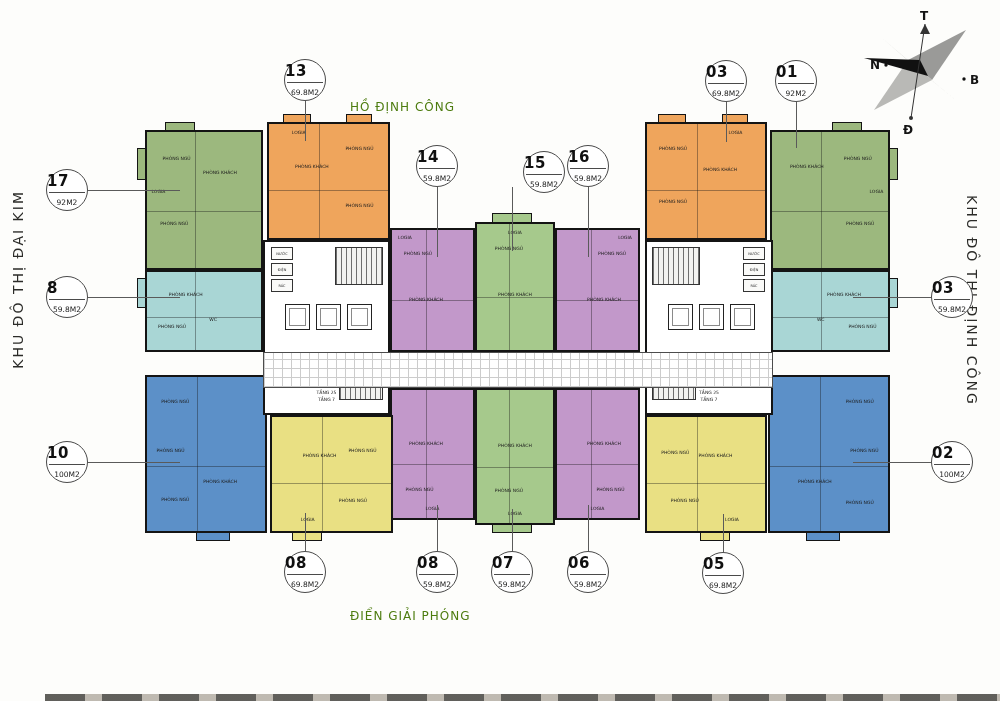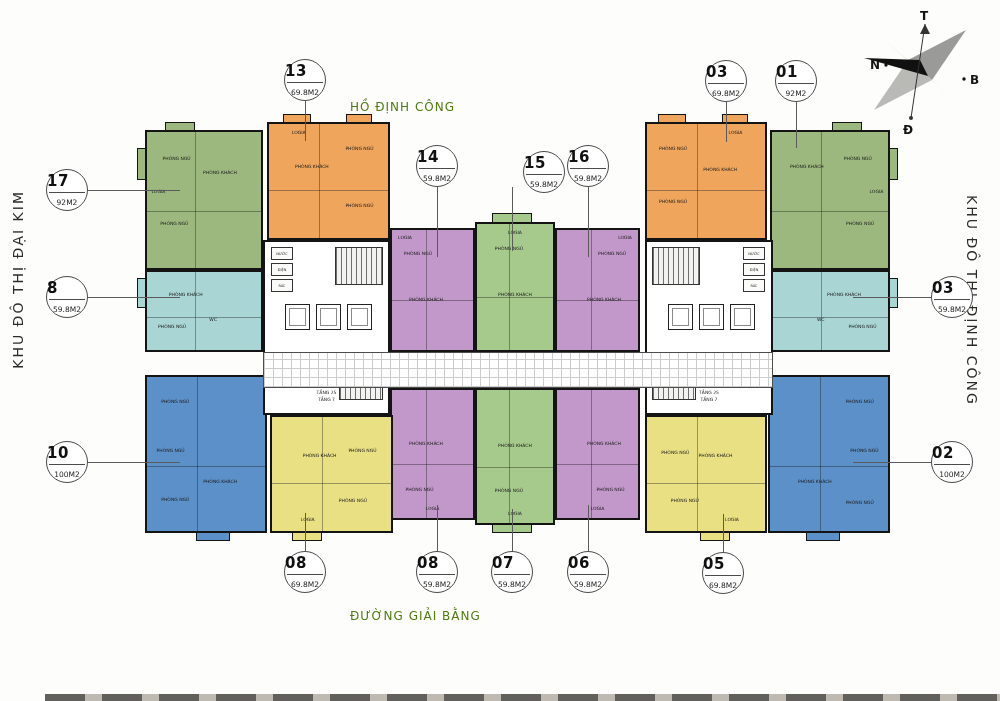--- a/index.html
+++ b/index.html
@@ -39,21 +39,21 @@
   
   #compass{position:absolute;left:848px;top:8px;z-index:9;}
   #compass text{font-size:12px;font-weight:bold;fill:#141414;}
 </style>
 </head>
 <body>
 
 <div id="stage">
 
   <div class="road-top">HỒ ĐỊNH CÔNG</div>
-  <div class="road-bottom">ĐƯỜNG GIẢI BẰNG</div>
+  <div class="road-bottom">ĐIỂN GIẢI PHÓNG</div>
   <div class="road-side road-left">KHU ĐÔ THỊ ĐẠI KIM</div>
   <div class="road-side road-right">KHU ĐÔ THỊ ĐỊNH CÔNG</div>
   <div class="bottom-strip"></div>
 
   <svg id="compass" width="150" height="130" viewBox="0 0 150 130">
     <polygon points="118,22 60,52 84,72" fill="#9a9a98"></polygon>
     <polygon points="26,102 84,72 60,52" fill="#b9b9b6"></polygon>
     <polygon points="34,30 64,56 76,66" fill="#b9b9b6"></polygon>
     <polygon points="110,94 76,66 64,56" fill="#9a9a98"></polygon>
     <polygon points="16,50 80,68 72,52" fill="#111111"></polygon>

